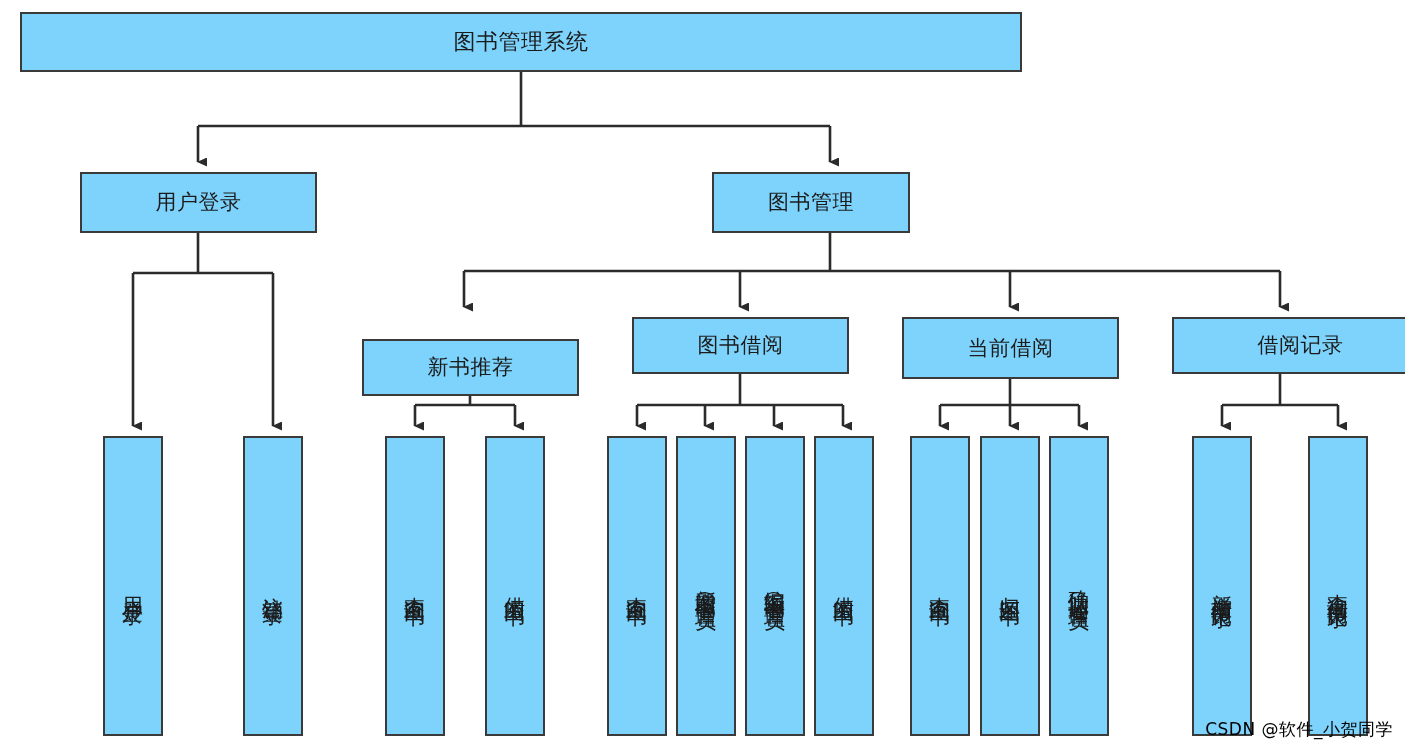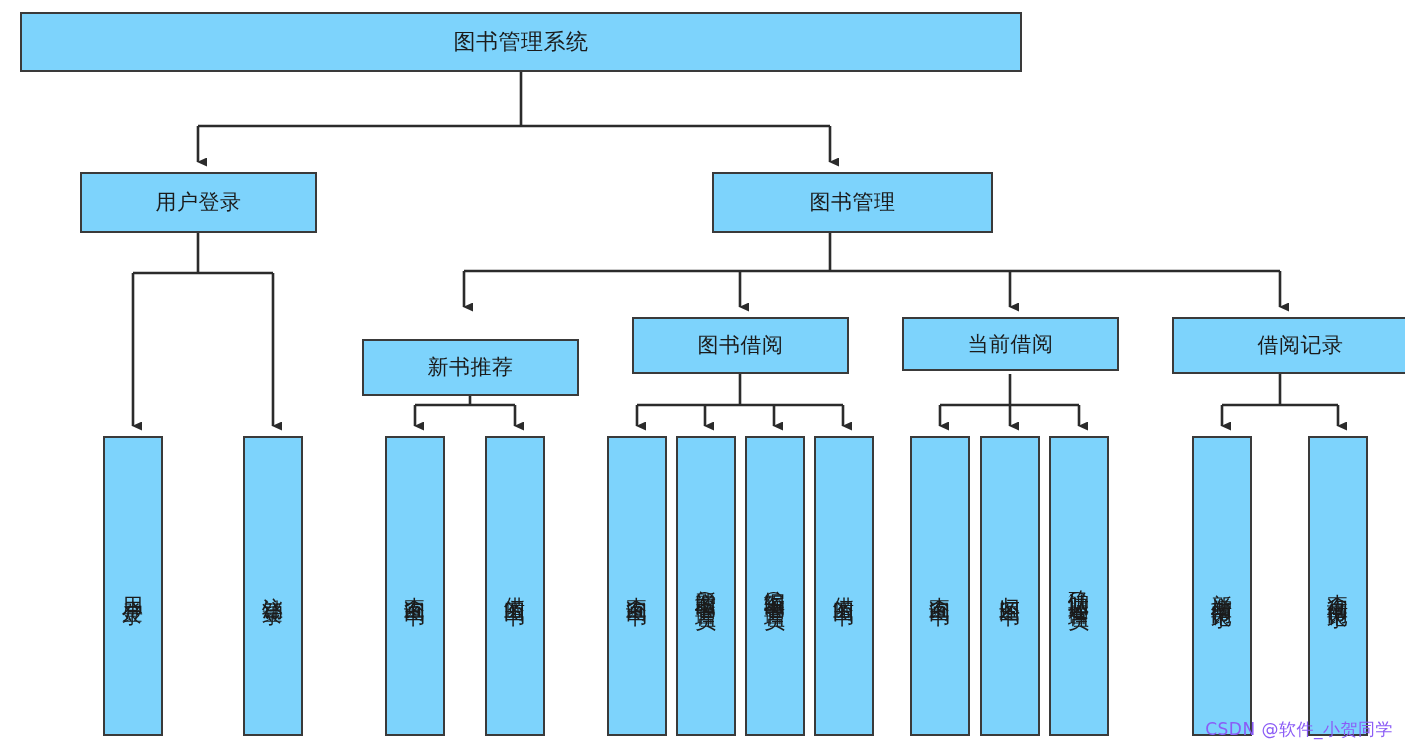--- a/index.html
+++ b/index.html
@@ -61,21 +61,21 @@
     top: 0;
     width: 1405px;
     height: 747px;
     pointer-events: none;
   }
   #watermark {
     position: absolute;
     right: 12px;
     bottom: 6px;
     font-size: 17px;
-    color: #8b5cf6;
+    color: #000000;
     letter-spacing: 0.5px;
     font-family: "DejaVu Sans", sans-serif;
     white-space: nowrap;
   }
 </style>
 </head>
 <body>
 
 <div id="diagram-root">
 
@@ -130,33 +130,33 @@
   </svg>
 
   <div class="node horiz title" style="left:20px; top:12px; width:1002px; height:60px;">
     <span class="node-label">图书管理系统</span>
   </div>
 
   <div class="node horiz" style="left:80px; top:172px; width:237px; height:61px;">
     <span class="node-label">用户登录</span>
   </div>
 
-  <div class="node horiz" style="left:712px; top:172px; width:281px; height:61px;">
+  <div class="node horiz" style="left:712px; top:172px; width:198px; height:61px;">
     <span class="node-label">图书管理</span>
   </div>
 
   <div class="node horiz" style="left:362px; top:317px; width:217px; height:57px;margin-top:22px;">
     <span class="node-label">新书推荐</span>
   </div>
 
   <div class="node horiz" style="left:632px; top:317px; width:217px; height:57px;font-family:Liberation Serif, serif;">
     <span class="node-label">图书借阅</span>
   </div>
 
-  <div class="node horiz" style="left:902px; top:317px; width:217px; height:54px;justify-content:center;">
+  <div class="node horiz" style="left:902px; top:317px; width:217px; height:62px;justify-content:center;">
     <span class="node-label">当前借阅</span>
   </div>
 
   <div class="node horiz" style="left:1172px; top:317px; width:257px; height:57px;justify-content:center;">
     <span class="node-label">借阅记录</span>
   </div>
 
   <div class="node vert" style="left:103px; top:436px; width:60px; height:300px;">
     <span class="node-label">用户登录</span>
   </div>

